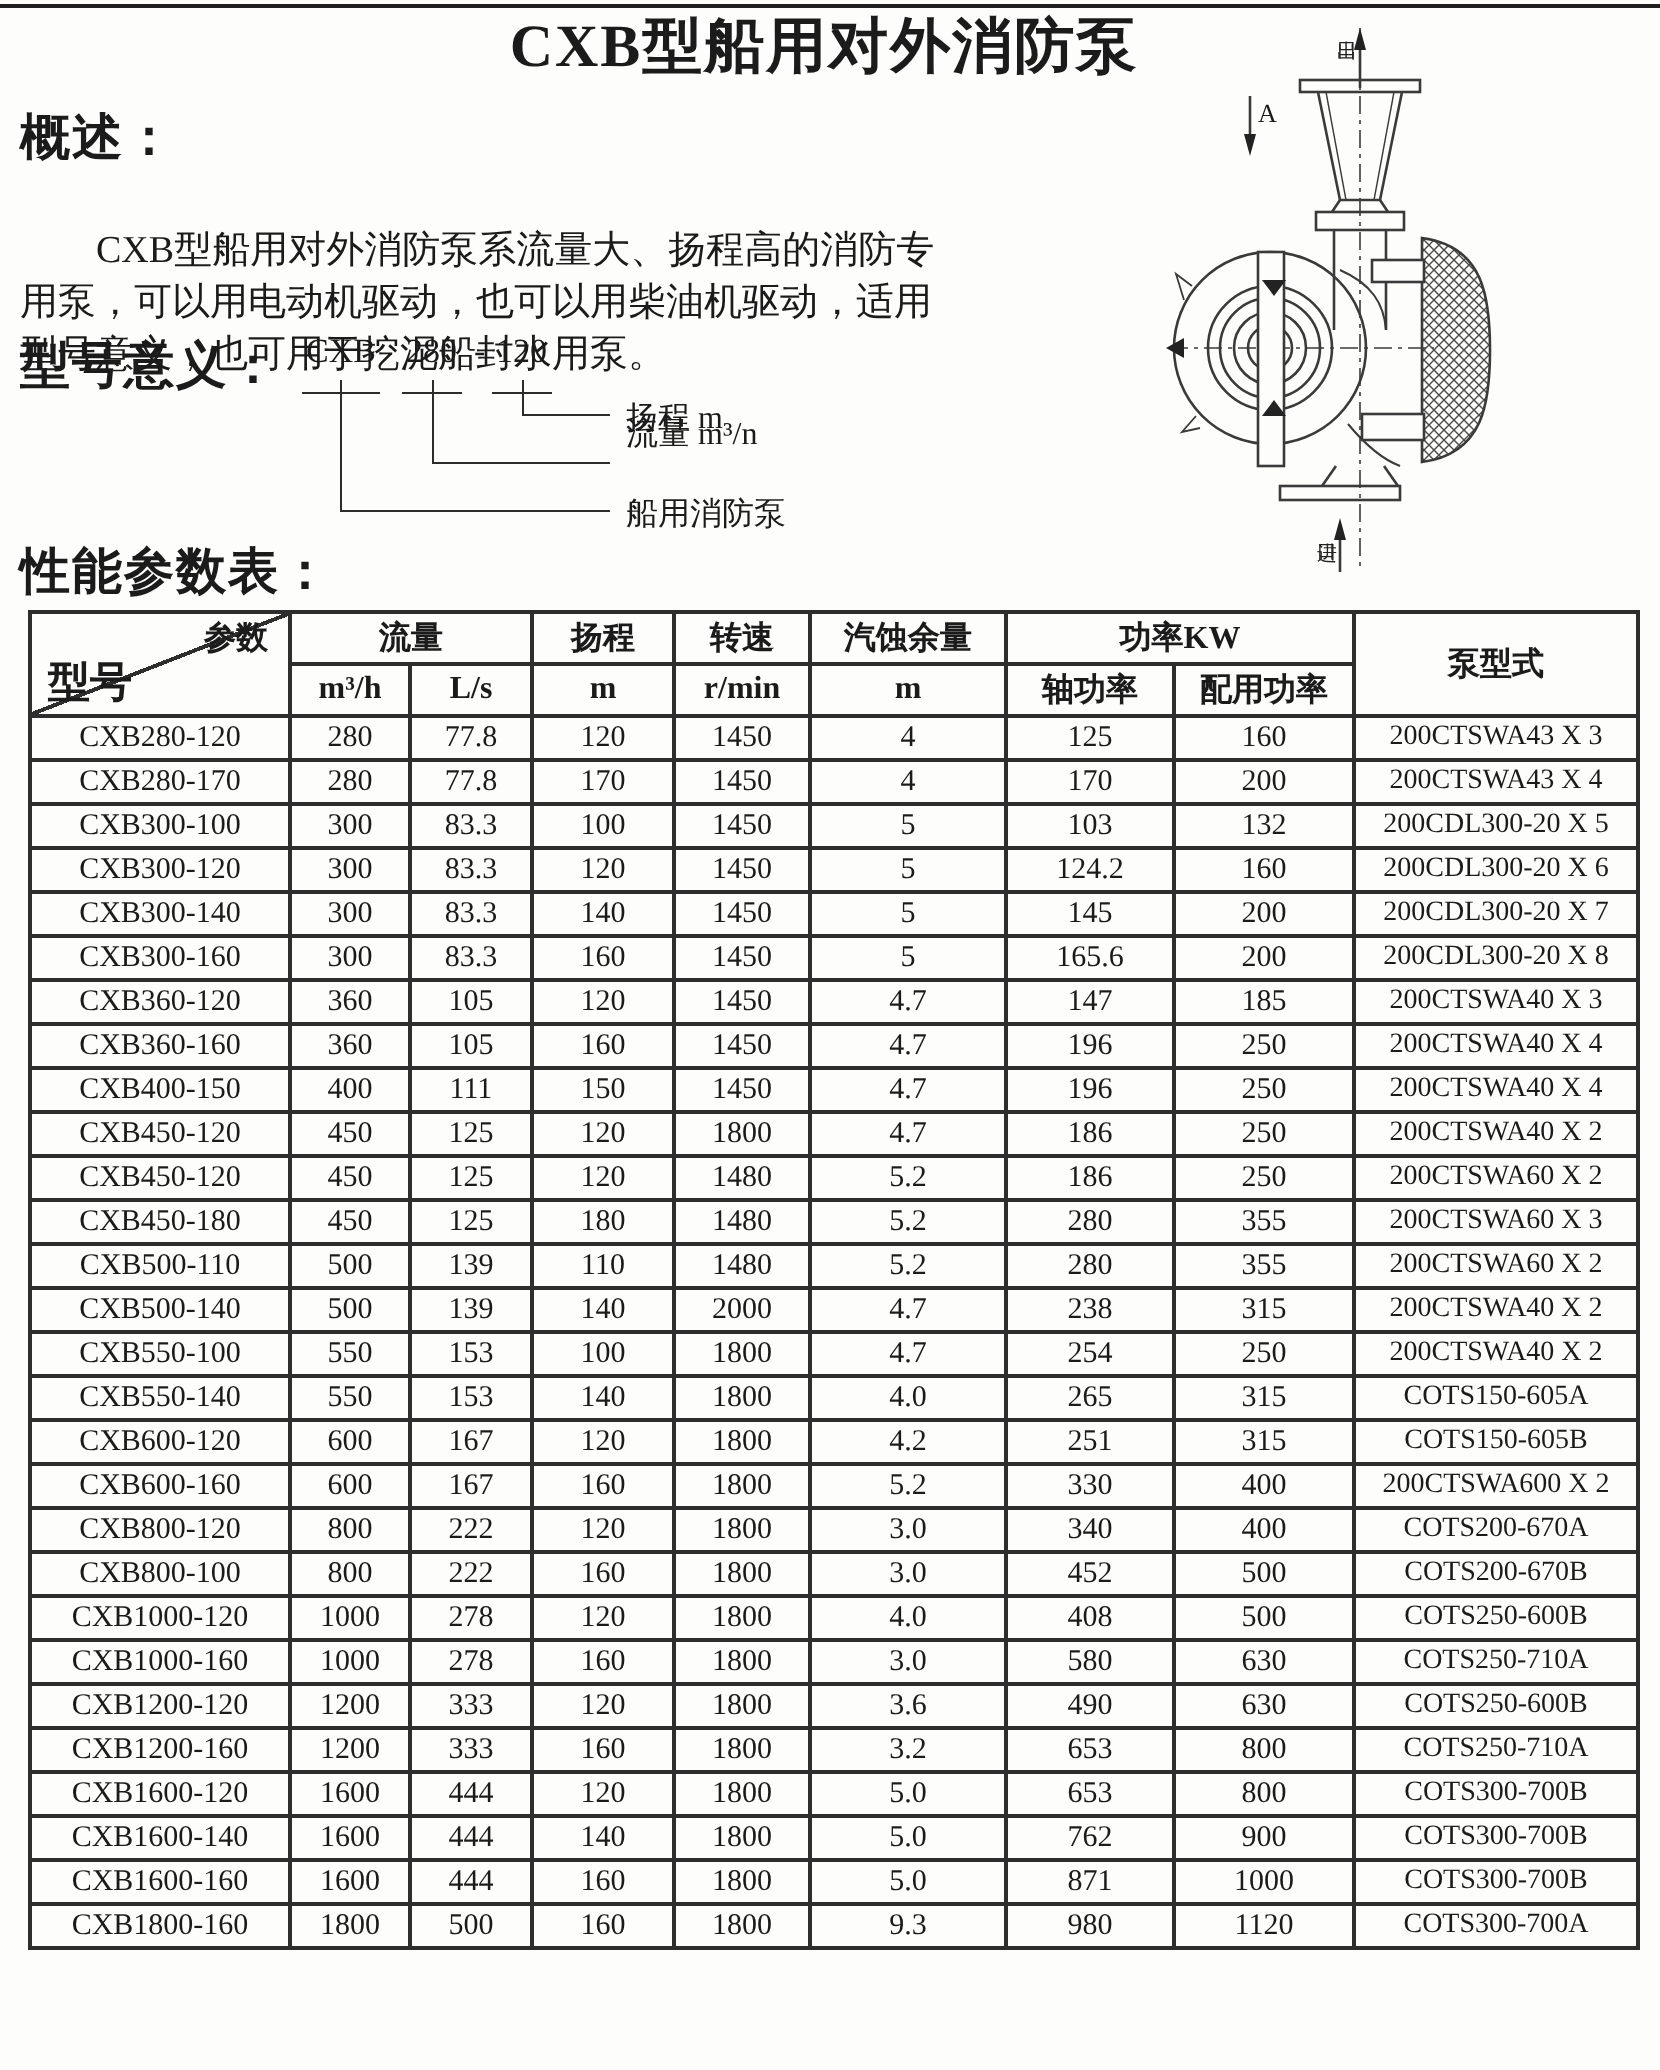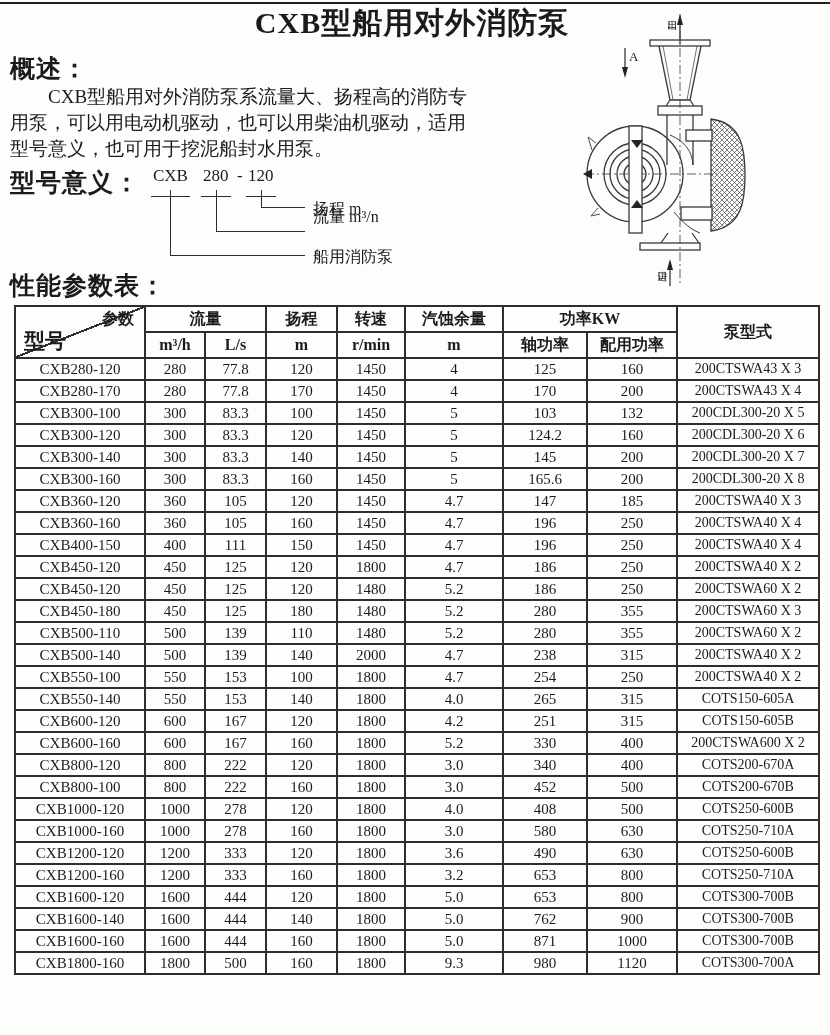--- a/index.html
+++ b/index.html
@@ -26,21 +26,21 @@
   .sec-heading {
     position:absolute; left:10px;
     font-size:25px; font-weight:bold; letter-spacing:1px;
   }
   .overview-heading { top:52px; }
   .overview-body {
     position:absolute; top:84px; left:10px; width:575px;
     font-size:19px; line-height:26px;
   }
   .overview-body .line { white-space:nowrap; }
-  .overview-body .indent { padding-left:38px; }
+  .overview-body .indent { padding-left:38px;margin-top:29px; }
   .model-heading { top:166px; }
   .model-diagram {
     position:absolute; top:166px; left:145px; width:440px; height:115px;
     font-size:17px;
   }
   .model-diagram .seg { position:absolute; top:0; border-bottom:1.5px solid #2c2c2c; padding:0 2px 10px 2px; }
   .model-diagram .seg-cxb { left:6px; }
   .model-diagram .seg-flow { left:56px; }
   .model-diagram .seg-dash { left:90px; border-bottom:none; }
   .model-diagram .seg-head { left:101px; }

